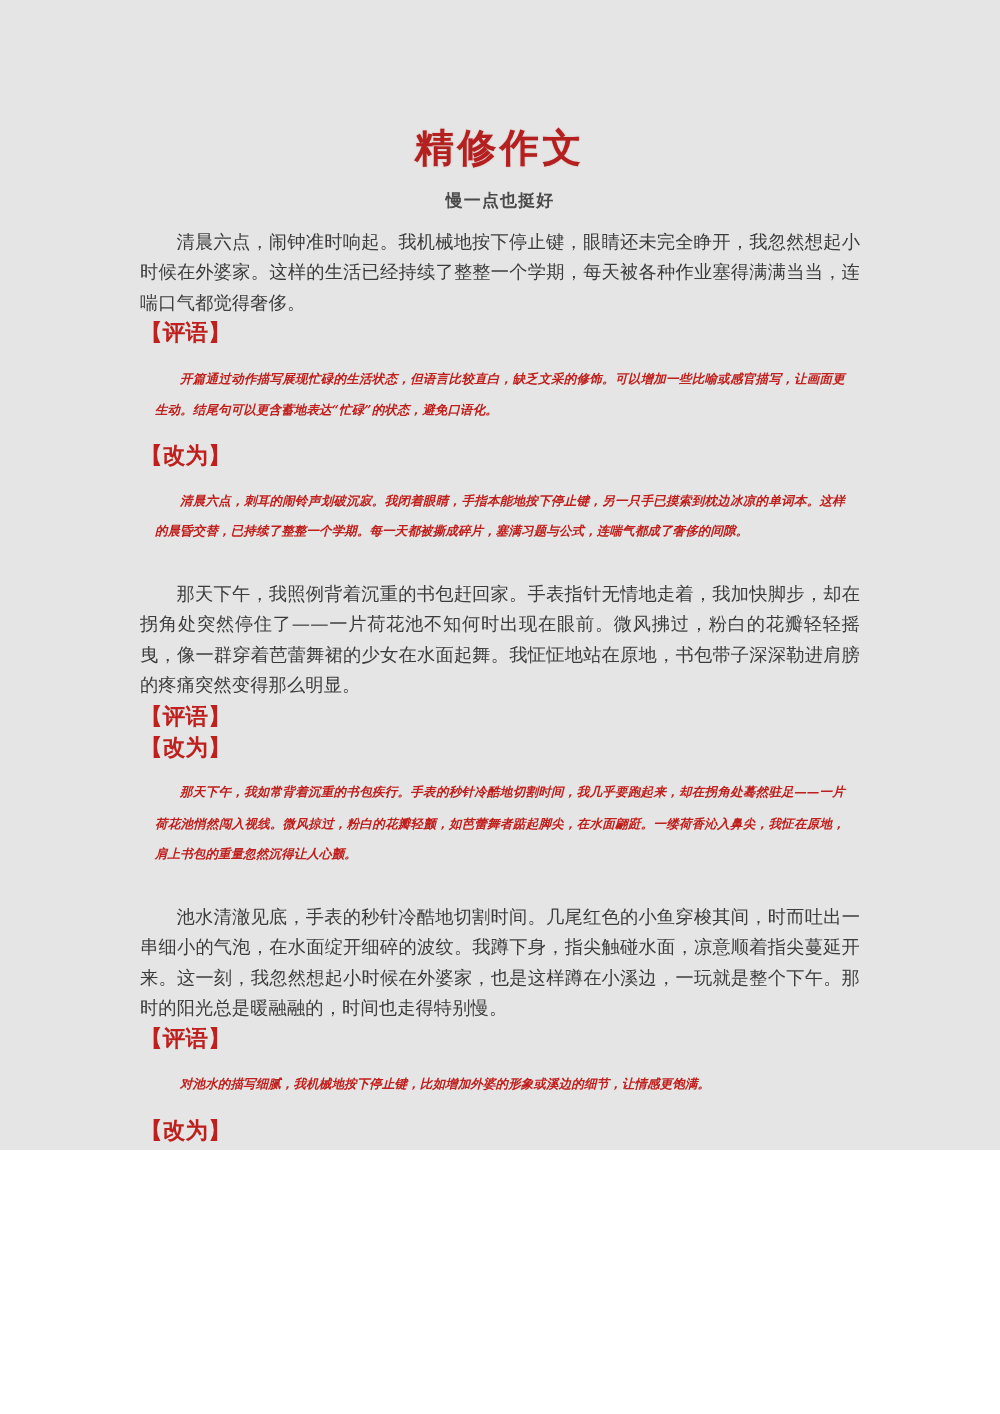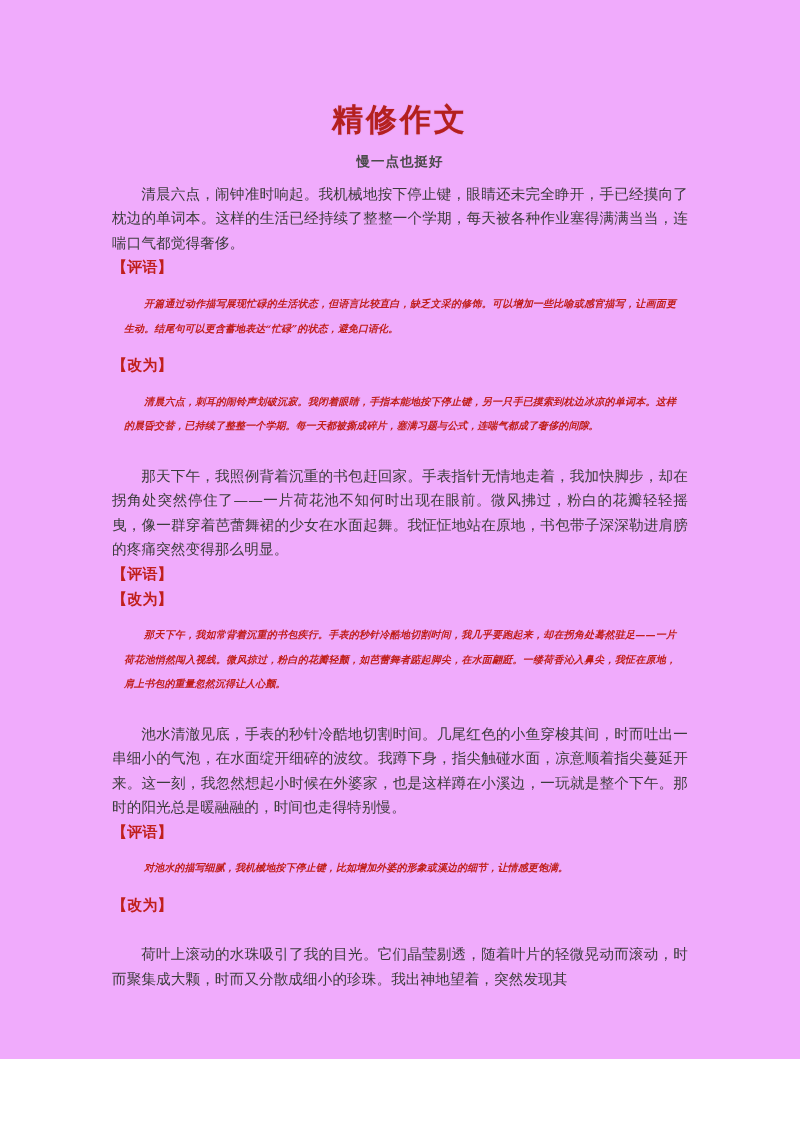--- a/index.html
+++ b/index.html
@@ -7,23 +7,23 @@
     margin: 0;
     padding: 0;
     background: #ffffff;
   }
   body {
     font-family: "DejaVu Serif", "Liberation Serif", serif;
   }
   .page {
     position: relative;
     width: 800px;
-    height: 1059px;
+    height: 920px;
     margin: 0 auto;
-    background: #f0abfc;
+    background: #e5e5e5;
     overflow: hidden;
     box-sizing: border-box;
   }
   .doc {
     position: absolute;
     left: 112px;
     top: 0;
     width: 576px;
   }
   .doc-title {
@@ -61,21 +61,21 @@
     letter-spacing: 0.1px;
   }
   .para.gap {
     margin-top: 24.6px;
   }
   .annot-group {
     margin-top: 0;
   }
   .annot-label {
     margin: 0;
-    font-size: 15px;
+    font-size: 18px;
     line-height: 24.6px;
     font-weight: bold;
     color: #c0201d;
     letter-spacing: 0.2px;
     text-indent: 0;
   }
   .annot-body {
     margin: 12px;
     font-size: 10px;
     line-height: 24.6px;
@@ -94,21 +94,21 @@
 <div class="page">
   <div class="doc">
 
     <h1 class="doc-title">精修作文</h1>
 
     <h2 class="doc-subtitle">慢一点也挺好</h2>
 
     <div class="body-block">
 
       <div class="section">
-        <p class="para">清晨六点，闹钟准时响起。我机械地按下停止键，眼睛还未完全睁开，手已经摸向了枕边的单词本。这样的生活已经持续了整整一个学期，每天被各种作业塞得满满当当，连喘口气都觉得奢侈。</p>
+        <p class="para">清晨六点，闹钟准时响起。我机械地按下停止键，眼睛还未完全睁开，我忽然想起小时候在外婆家。这样的生活已经持续了整整一个学期，每天被各种作业塞得满满当当，连喘口气都觉得奢侈。</p>
         <div class="annot-group">
           <p class="annot-label">【评语】</p>
           <p class="annot-body">开篇通过动作描写展现忙碌的生活状态，但语言比较直白，缺乏文采的修饰。可以增加一些比喻或感官描写，让画面更生动。结尾句可以更含蓄地表达“忙碌”的状态，避免口语化。</p>
         </div>
         <div class="annot-group">
           <p class="annot-label">【改为】</p>
           <p class="annot-body">清晨六点，刺耳的闹铃声划破沉寂。我闭着眼睛，手指本能地按下停止键，另一只手已摸索到枕边冰凉的单词本。这样的晨昏交替，已持续了整整一个学期。每一天都被撕成碎片，塞满习题与公式，连喘气都成了奢侈的间隙。</p>
         </div>
       </div>
 

